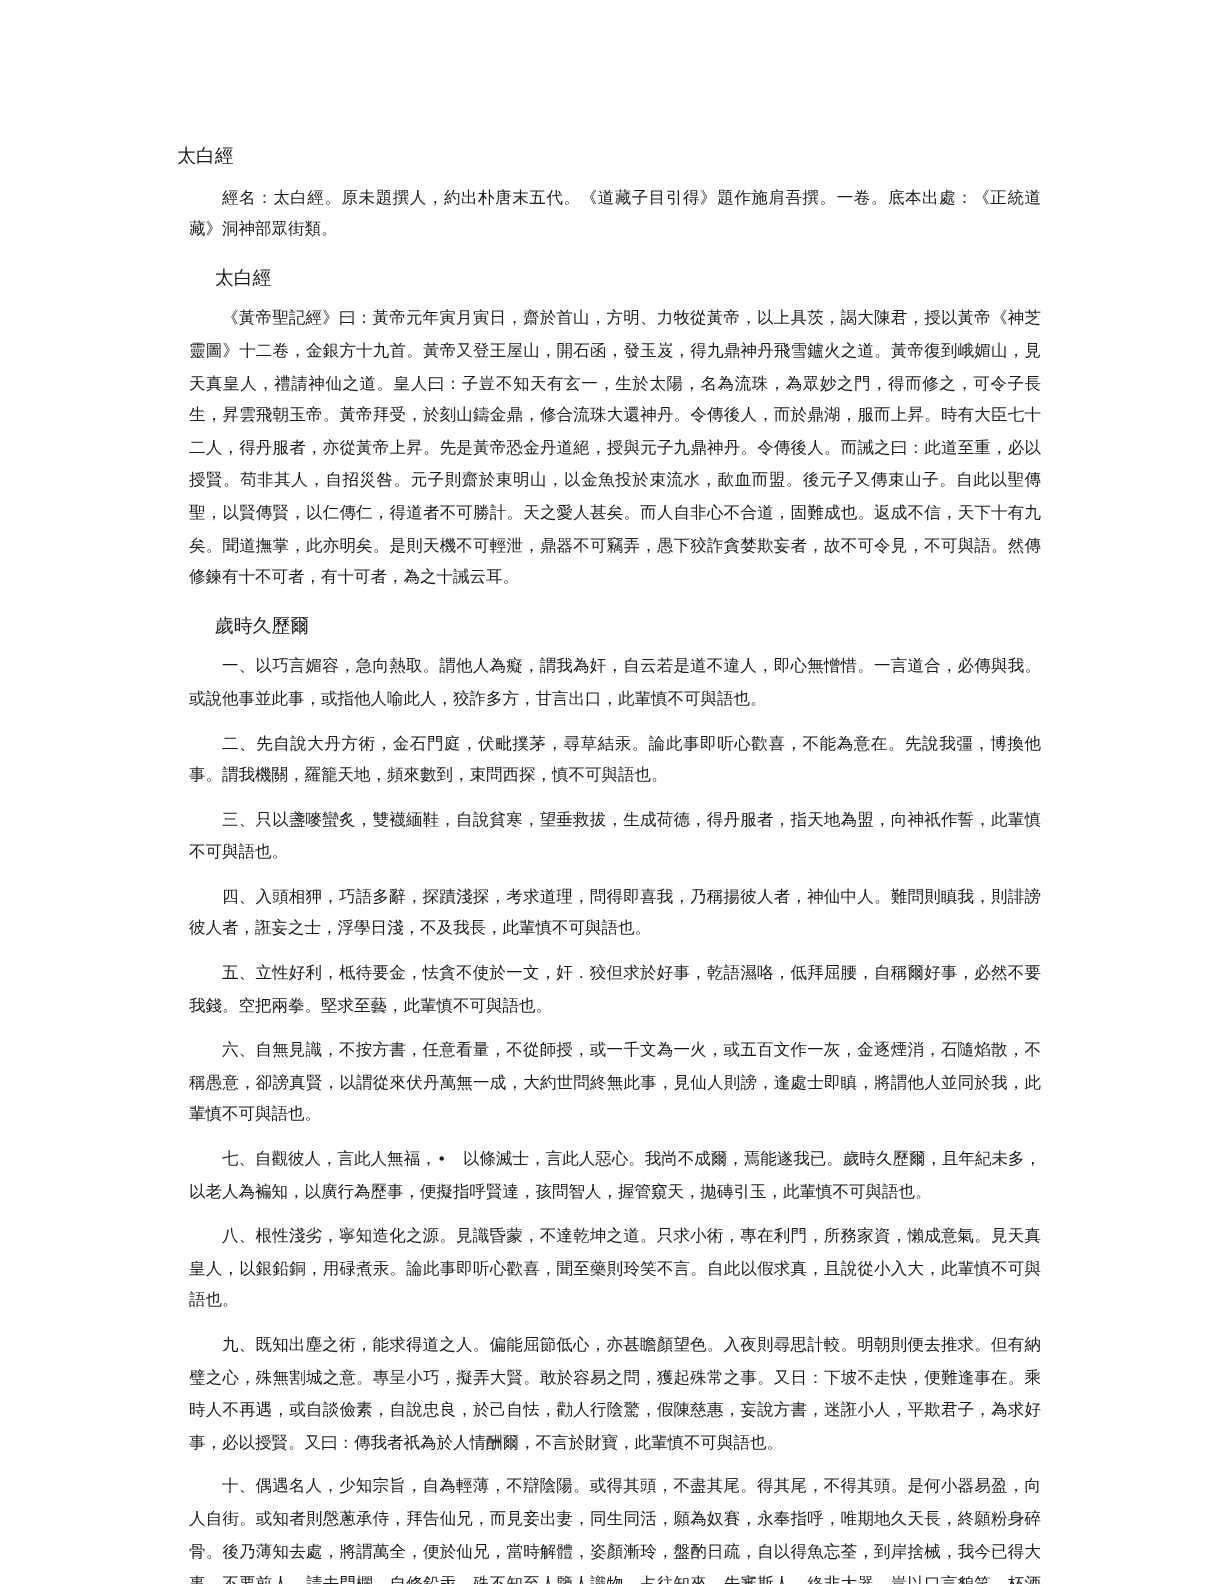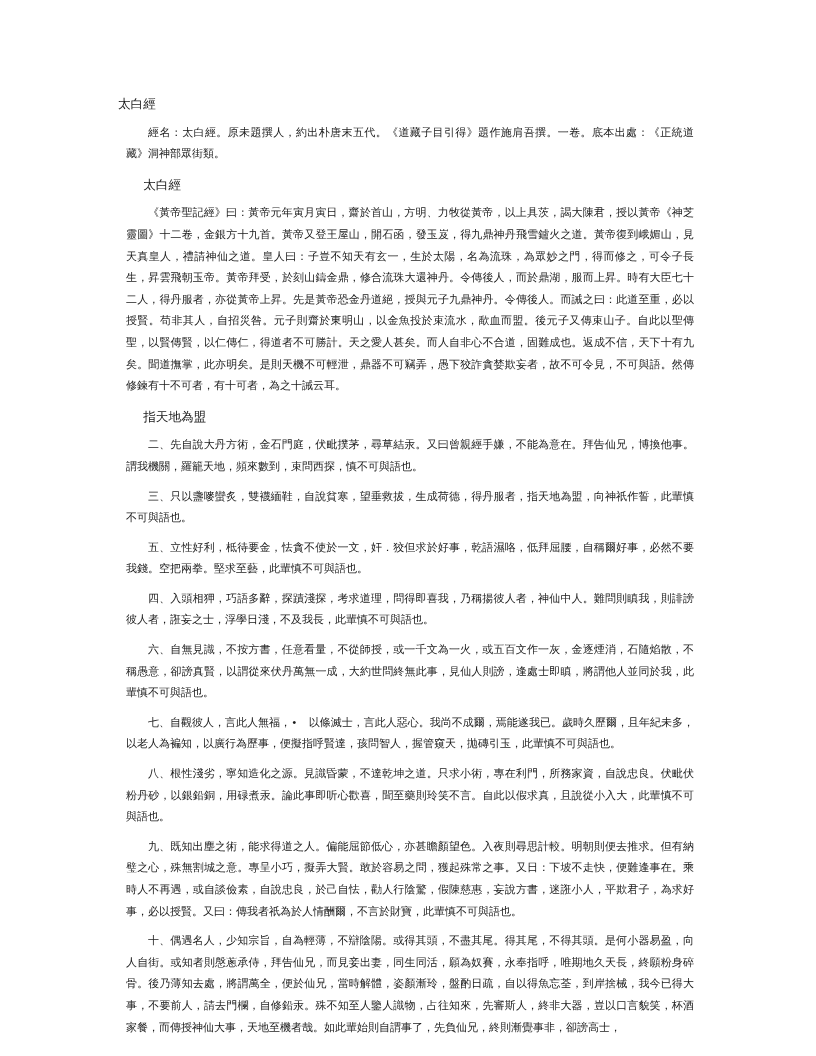--- a/index.html
+++ b/index.html
@@ -59,26 +59,27 @@
   <div class="text-body">
 
     <p class="heading">太白經</p>
 
     <p class="para indent">經名：太白經。原未題撰人，約出朴唐末五代。《道藏子目引得》題作施肩吾撰。一卷。底本出處：《正統道藏》洞神部眾街類。</p>
 
     <p class="heading sub">太白經</p>
 
     <p class="para indent">《黃帝聖記經》曰：黃帝元年寅月寅日，齋於首山，方明、力牧從黃帝，以上具茨，謁大陳君，授以黃帝《神芝靈圖》十二卷，金銀方十九首。黃帝又登王屋山，開石函，發玉岌，得九鼎神丹飛雪鑪火之道。黃帝復到峨媚山，見天真皇人，禮請神仙之道。皇人曰：子豈不知天有玄一，生於太陽，名為流珠，為眾妙之門，得而修之，可令子長生，昇雲飛朝玉帝。黃帝拜受，於刻山鑄金鼎，修合流珠大還神丹。令傳後人，而於鼎湖，服而上昇。時有大臣七十二人，得丹服者，亦從黃帝上昇。先是黃帝恐金丹道絕，授與元子九鼎神丹。令傳後人。而誡之曰：此道至重，必以授賢。苟非其人，自招災咎。元子則齋於東明山，以金魚投於束流水，歃血而盟。後元子又傳束山子。自此以聖傳聖，以賢傳賢，以仁傳仁，得道者不可勝計。天之愛人甚矣。而人自非心不合道，固難成也。返成不信，天下十有九矣。聞道撫掌，此亦明矣。是則天機不可輕泄，鼎器不可竊弄，愚下狡詐貪婪欺妄者，故不可令見，不可與語。然傳修鍊有十不可者，有十可者，為之十誡云耳。</p>
 
-    <p class="heading sub">指天地為盟</p>
+    <p class="heading sub">歲時久歷爾</p>
 
-    <p class="para indent">二、先自說大丹方術，金石門庭，伏毗撲茅，尋草結汞。又曰曾親經手嫌，不能為意在。拜告仙兄，博換他事。謂我機關，羅籠天地，頻來數到，束問西探，慎不可與語也。</p>
+    <p class="para indent">一、以巧言媚容，急向熱取。謂他人為癡，謂我為奸，自云若是道不違人，即心無憎惜。一言道合，必傳與我。或說他事並此事，或指他人喻此人，狡詐多方，甘言出口，此輩慎不可與語也。</p>
+    <p class="para indent">二、先自說大丹方術，金石門庭，伏毗撲茅，尋草結汞。論此事即听心歡喜，不能為意在。先說我彊，博換他事。謂我機關，羅籠天地，頻來數到，束問西探，慎不可與語也。</p>
     <p class="para indent">三、只以盞嘜蠻炙，雙襪緬鞋，自說貧寒，望垂救拔，生成荷德，得丹服者，指天地為盟，向神祇作誓，此輩慎不可與語也。</p>
+    <p class="para indent">四、入頭相狎，巧語多辭，探蹟淺探，考求道理，問得即喜我，乃稱揚彼人者，神仙中人。難問則瞋我，則誹謗彼人者，誑妄之士，浮學日淺，不及我長，此輩慎不可與語也。</p>
     <p class="para indent">五、立性好利，柢待要金，怯貪不使於一文，奸．狡但求於好事，乾語濕咯，低拜屈腰，自稱爾好事，必然不要我錢。空把兩拳。堅求至藝，此輩慎不可與語也。</p>
-    <p class="para indent">四、入頭相狎，巧語多辭，探蹟淺探，考求道理，問得即喜我，乃稱揚彼人者，神仙中人。難問則瞋我，則誹謗彼人者，誑妄之士，浮學日淺，不及我長，此輩慎不可與語也。</p>
     <p class="para indent">六、自無見識，不按方書，任意看量，不從師授，或一千文為一火，或五百文作一灰，金逐煙消，石隨焰散，不稱愚意，卻謗真賢，以謂從來伏丹萬無一成，大約世問終無此事，見仙人則謗，逢處士即瞋，將謂他人並同於我，此輩慎不可與語也。</p>
     <p class="para indent">七、自觀彼人，言此人無福，•　以條滅士，言此人惡心。我尚不成爾，焉能遂我已。歲時久歷爾，且年紀未多，以老人為褊知，以廣行為歷事，便擬指呼賢達，孩問智人，握管窺天，拋磚引玉，此輩慎不可與語也。</p>
-    <p class="para indent">八、根性淺劣，寧知造化之源。見識昏蒙，不達乾坤之道。只求小術，專在利門，所務家資，自說忠良。伏毗伏粉丹砂，以銀鉛銅，用碌煮汞。論此事即听心歡喜，聞至藥則玲笑不言。自此以假求真，且說從小入大，此輩慎不可與語也。</p>
+    <p class="para indent">八、根性淺劣，寧知造化之源。見識昏蒙，不達乾坤之道。只求小術，專在利門，所務家資，懶成意氣。見天真皇人，以銀鉛銅，用碌煮汞。論此事即听心歡喜，聞至藥則玲笑不言。自此以假求真，且說從小入大，此輩慎不可與語也。</p>
     <p class="para indent">九、既知出塵之術，能求得道之人。偏能屈節低心，亦甚瞻顏望色。入夜則尋思計較。明朝則便去推求。但有納璧之心，殊無割城之意。專呈小巧，擬弄大賢。敢於容易之問，獲起殊常之事。又日：下坡不走快，便難逢事在。乘時人不再遇，或自談儉素，自說忠良，於己自怯，勸人行陰驚，假陳慈惠，妄說方書，迷誑小人，平欺君子，為求好事，必以授賢。又曰：傳我者祇為於人情酬爾，不言於財寶，此輩慎不可與語也。</p>
     <p class="para indent">十、偶遇名人，少知宗旨，自為輕薄，不辯陰陽。或得其頭，不盡其尾。得其尾，不得其頭。是何小器易盈，向人自街。或知者則慇蔥承侍，拜告仙兄，而見妾出妻，同生同活，願為奴賽，永奉指呼，唯期地久天長，終願粉身碎骨。後乃薄知去處，將謂萬全，便於仙兄，當時解體，姿顏漸玲，盤酌日疏，自以得魚忘荃，到岸捨械，我今已得大事，不要前人，請去門欄，自修鉛汞。殊不知至人鑒人識物，占往知來，先審斯人，終非大器，豈以口言貌笑，杯酒家餐，而傳授神仙大事，天地至機者哉。如此輩始則自謂事了，先負仙兄，終則漸覺事非，卻謗高士，</p>
 
   </div>
 </div>
 
 </body></html>

